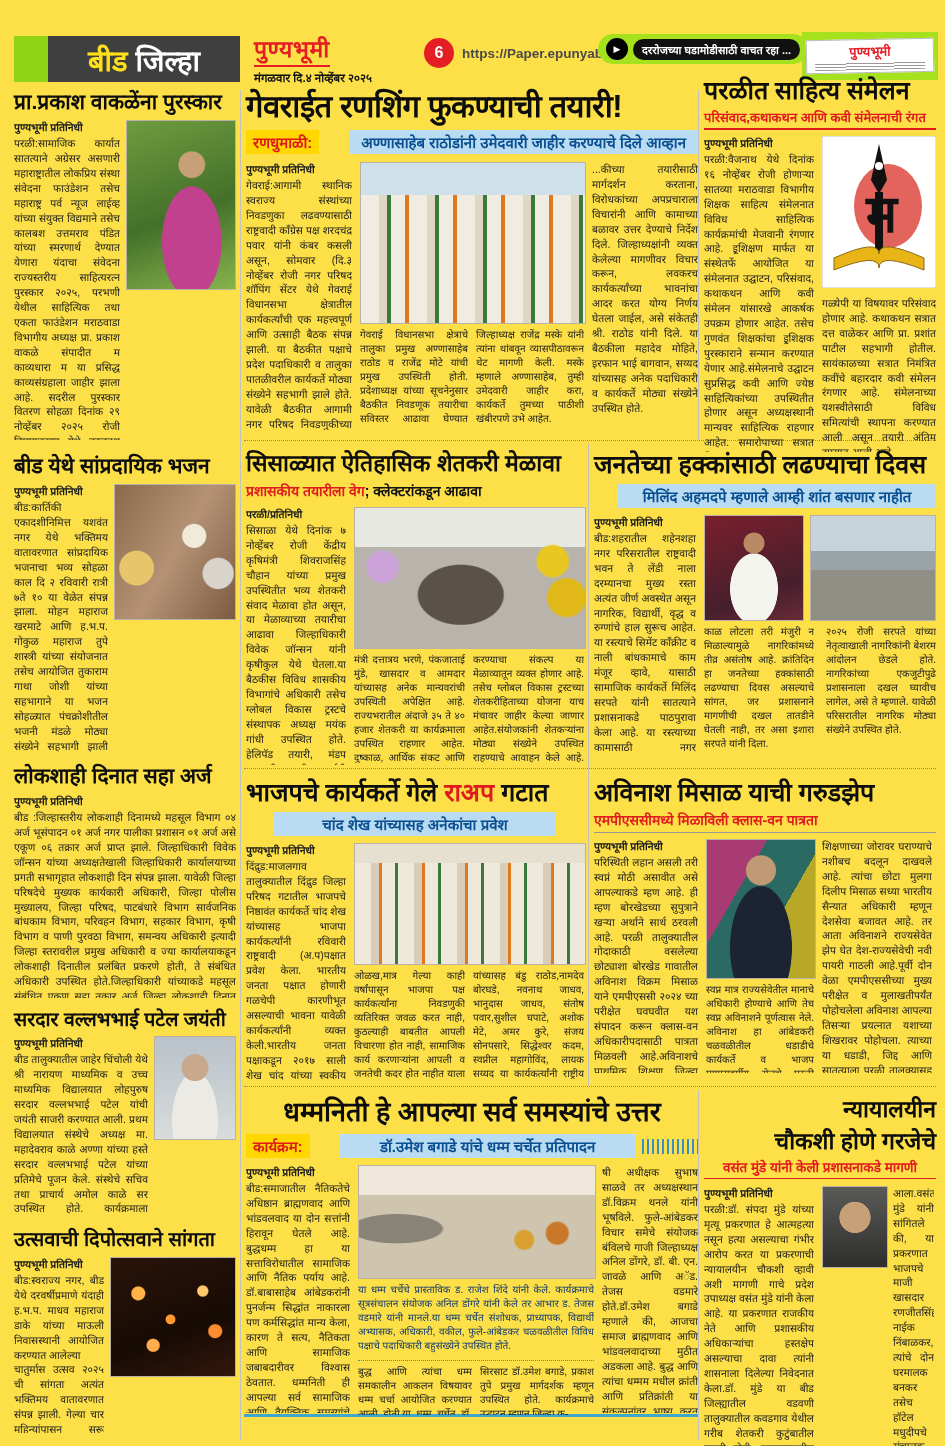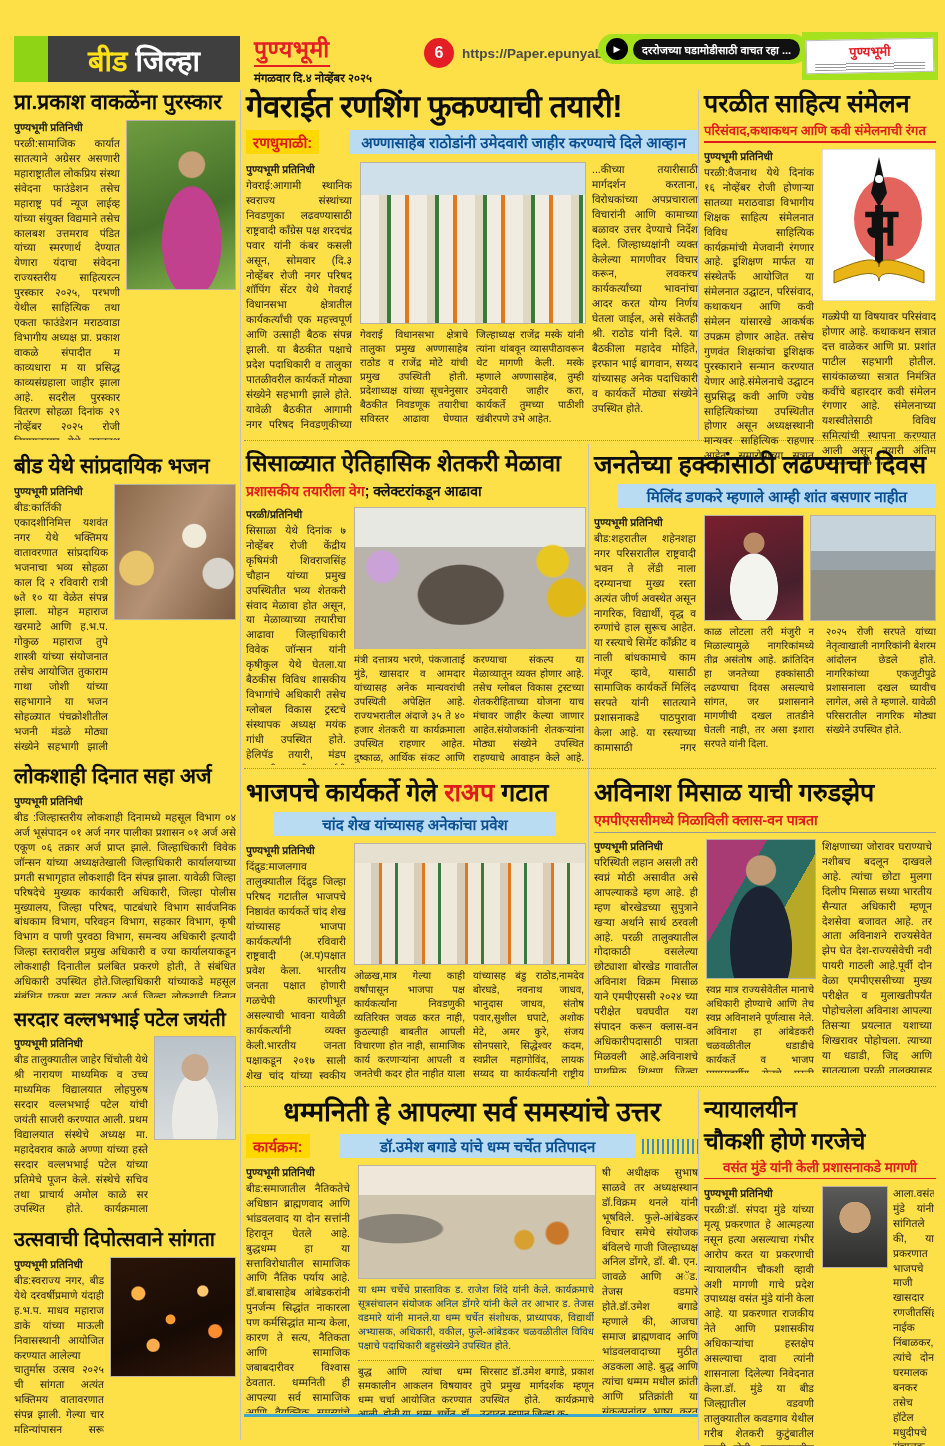--- a/index.html
+++ b/index.html
@@ -200,21 +200,21 @@
           <div class="body-sm" style="width:108px;">गेवराई विधानसभा क्षेत्राचे तालुका प्रमुख अण्णासाहेब राठोड व राजेंद्र मोटे यांची प्रमुख उपस्थिती होती. प्रदेशाध्यक्ष यांच्या सूचनेनुसार बैठकीत निवडणूक तयारीचा सविस्तर आढावा घेण्यात आला.</div>
           <div class="body-sm" style="width:108px;">जिल्हाध्यक्ष राजेंद्र मस्के यांनी त्यांना थांबवून व्यासपीठावरून थेट मागणी केली. मस्के म्हणाले अण्णासाहेब, तुम्ही उमेदवारी जाहीर करा, कार्यकर्ते तुमच्या पाठीशी खंबीरपणे उभे आहेत.</div>
         </div>
       </div>
       <div style="width:106px;overflow:hidden;">
         <div class="body">...कीच्या तयारीसाठी मार्गदर्शन करताना, विरोधकांच्या अपप्रचाराला विचारांनी आणि कामाच्या बळावर उत्तर देण्याचे निर्देश दिले. जिल्हाध्यक्षांनी व्यक्त केलेल्या मागणीवर विचार करून, लवकरच कार्यकर्त्यांच्या भावनांचा आदर करत योग्य निर्णय घेतला जाईल, असे संकेतही श्री. राठोड यांनी दिले. या बैठकीला महादेव मोहिते, इरफान भाई बागवान, सय्यद यांच्यासह अनेक पदाधिकारी व कार्यकर्ते मोठ्या संख्येने उपस्थित होते.</div>
       </div>
     </div>
   </div>
 
-  <div class="abs" style="left:704px;top:85px;width:232px;height:370px;">
+  <div class="abs" style="left:704px;top:72px;width:232px;height:370px;">
     <div class="h-26">परळीत साहित्य संमेलन</div>
     <div class="subred" style="font-size:13px;border-bottom:2px solid #e01b1e;padding-bottom:2px;margin-top:2px;">परिसंवाद,कथाकथन आणि कवी संमेलनाची रंगत</div>
     <div style="display:flex;gap:8px;margin-top:6px;height:316px;">
       <div style="width:110px;overflow:hidden;">
         <div class="byline">पुण्यभूमी प्रतिनिधी</div>
         <div class="body">परळी:वैजनाथ येथे दिनांक १६ नोव्हेंबर रोजी होणाऱ्या सातव्या मराठवाडा विभागीय शिक्षक साहित्य संमेलनात विविध साहित्यिक कार्यक्रमांची मेजवानी रंगणार आहे. इ्रशिक्षण मार्फत या संस्थेतर्फे आयोजित या संमेलनात उद्घाटन, परिसंवाद, कथाकथन आणि कवी संमेलन यांसारखे आकर्षक उपक्रम होणार आहेत. तसेच गुणवंत शिक्षकांचा इ्रशिक्षक पुरस्काराने सन्मान करण्यात येणार आहे.संमेलनाचे उद्घाटन सुप्रसिद्ध कवी आणि ज्येष्ठ साहित्यिकांच्या उपस्थितीत होणार असून अध्यक्षस्थानी मान्यवर साहित्यिक राहणार आहेत. समारोपाच्या सत्रात शिक्षक भूषण पुरस्कार प्रदान केले जाणार आहेत. या संमेलनास जास्तीत जास्त साहित्यप्रेमींनी उपस्थित राहावे, असे आवाहन आयोजकांनी केले आहे.</div>
       </div>
       <div style="width:114px;">
         <svg width="114" height="152" viewBox="0 0 114 152">
           <rect x="0" y="0" width="114" height="152" fill="#ffffff" stroke="#c9c2b4"></rect>
@@ -245,21 +245,21 @@
         <div style="display:flex;gap:8px;margin-top:4px;height:110px;">
           <div class="body-sm" style="width:111px;">मंत्री दत्तात्रय भरणे, पंकजाताई मुंडे, खासदार व आमदार यांच्यासह अनेक मान्यवरांची उपस्थिती अपेक्षित आहे. राज्यभरातील अंदाजे ३५ ते ४० हजार शेतकरी या कार्यक्रमाला उपस्थित राहणार आहेत. दुष्काळ, आर्थिक संकट आणि शेतकरी आत्महत्या यांसारख्या गंभीर प्रश्नांच्या पार्श्वभूमीवर शेतकऱ्यांच्या उत्पन्नवाढीचा आणि आत्मविश्वास पुनर्संचयित</div>
           <div class="body-sm" style="width:111px;">करण्याचा संकल्प या मेळाव्यातून व्यक्त होणार आहे. तसेच ग्लोबल विकास ट्रस्टच्या शेतकरीहिताच्या योजना याच मंचावर जाहीर केल्या जाणार आहेत.संयोजकांनी शेतकऱ्यांना मोठ्या संख्येने उपस्थित राहण्याचे आवाहन केले आहे. दरम्यान सिसाळा येथे होत असलेला हा शेतकरी मेळावा शेतकऱ्यांसाठी एक पर्वणी ठरणार आहे.</div>
         </div>
       </div>
     </div>
   </div>
 
   <div class="abs" style="left:594px;top:446px;width:342px;height:318px;">
     <div class="h-26">जनतेच्या हक्कांसाठी लढण्याचा दिवस</div>
-    <div class="deck" style="margin-top:4px;">मिलिंद डणकरे म्हणाले आम्ही शांत बसणार नाहीत</div>
+    <div class="deck" style="margin-top:4px;">मिलिंद अहमदपे म्हणाले आम्ही शांत बसणार नाहीत</div>
     <div style="display:flex;gap:8px;margin-top:7px;height:240px;">
       <div style="width:102px;overflow:hidden;">
         <div class="byline">पुण्यभूमी प्रतिनिधी</div>
         <div class="body">बीड:शहरातील शहेनशहा नगर परिसरातील राष्ट्रवादी भवन ते लेंडी नाला दरम्यानचा मुख्य रस्ता अत्यंत जीर्ण अवस्थेत असून नागरिक, विद्यार्थी, वृद्ध व रुग्णांचे हाल सुरूच आहेत. या रस्त्याचे सिमेंट काँक्रीट व नाली बांधकामाचे काम मंजूर व्हावे, यासाठी सामाजिक कार्यकर्ते मिलिंद सरपते यांनी सातत्याने प्रशासनाकडे पाठपुरावा केला आहे. या रस्त्याच्या कामासाठी नगर प्रशासनाकडे वारंवार निवेदने देऊनही अद्याप कार्यवाही झालेली नाही.</div>
       </div>
       <div style="width:232px;">
         <div style="display:flex;gap:6px;">
           <div class="ph ph-manwhite" style="width:100px;height:104px;"></div>
           <div class="ph ph-road" style="width:126px;height:104px;"></div>
         </div>
@@ -327,21 +327,21 @@
           <div class="body-sm" style="width:114px;">सिरसाट डॉ.उमेश बगाडे, प्रकाश तुपे प्रमुख मार्गदर्शक म्हणून उपस्थित होते. कार्यक्रमाचे उद्घाटन म्हणून जिल्हा कृ-</div>
         </div>
       </div>
       <div style="width:96px;overflow:hidden;">
         <div class="body">षी अधीक्षक सुभाष साळवे तर अध्यक्षस्थान डॉ.विक्रम थनले यांनी भूषविले. फुले-आंबेडकर विचार समेचे संयोजक बंविलचे गाजी जिल्हाध्यक्ष अनिल डोंगरे, डॉ. बी. एन. जावळे आणि अॅड. तेजस वडमारे होते.डॉ.उमेश बगाडे म्हणाले की, आजचा समाज ब्राह्मणवाद आणि भांडवलवादाच्या मुठीत अडकला आहे. बुद्ध आणि त्यांचा धम्मम मधील क्रांती आणि प्रतिक्रांती या संकल्पनांवर भाष्य करत सांगितले की, धम्म ही केवळ तत्त्वचर्चा नाही, तर व्यवहारातील समता आणि सामाजिक कल्याणाचा मार्ग आहे. धम्माचा आधार घेतल्याशिवाय नीती आणि न्याय शक्य नाही. असे विचार डॉ.उमेश बगाडे यांनी मांडले.</div>
       </div>
     </div>
   </div>
 
   <div class="abs" style="left:704px;top:1092px;width:232px;height:348px;">
-    <div class="h-24" style="text-align:left;white-space:normal;">
+    <div class="h-24" style="text-align:right;white-space:normal;">
       <div>न्यायालयीन</div>
       <div>चौकशी होणे गरजेचे</div>
     </div>
     <div class="subred" style="font-size:13.5px;text-align:center;border-bottom:1px solid #e01b1e;padding-bottom:2px;margin-top:2px;">वसंत मुंडे यांनी केली प्रशासनाकडे मागणी</div>
     <div style="display:flex;gap:8px;margin-top:7px;height:262px;">
       <div style="width:110px;overflow:hidden;">
         <div class="byline">पुण्यभूमी प्रतिनिधी</div>
         <div class="body">परळी:डॉ. संपदा मुंडे यांच्या मृत्यू प्रकरणात हे आत्महत्या नसून हत्या असल्याचा गंभीर आरोप करत या प्रकरणाची न्यायालयीन चौकशी व्हावी अशी मागणी गाचे प्रदेश उपाध्यक्ष वसंत मुंडे यांनी केला आहे. या प्रकरणात राजकीय नेते आणि प्रशासकीय अधिकाऱ्यांचा हस्तक्षेप असल्याचा दावा त्यांनी शासनाला दिलेल्या निवेदनात केला.डॉ. मुंडे या बीड जिल्ह्यातील वडवणी तालुक्यातील कवडगाव येथील गरीब शेतकरी कुटुंबातील मुलगी होती. दवाखान्यातील सेवेदरम्यान त्यांना रात्री उशिरा शवविच्छेदनासाठी बोलावून त्रास दिला जात असल्याचा आरोप करण्यात</div>
       </div>
       <div style="width:112px;overflow:hidden;">

